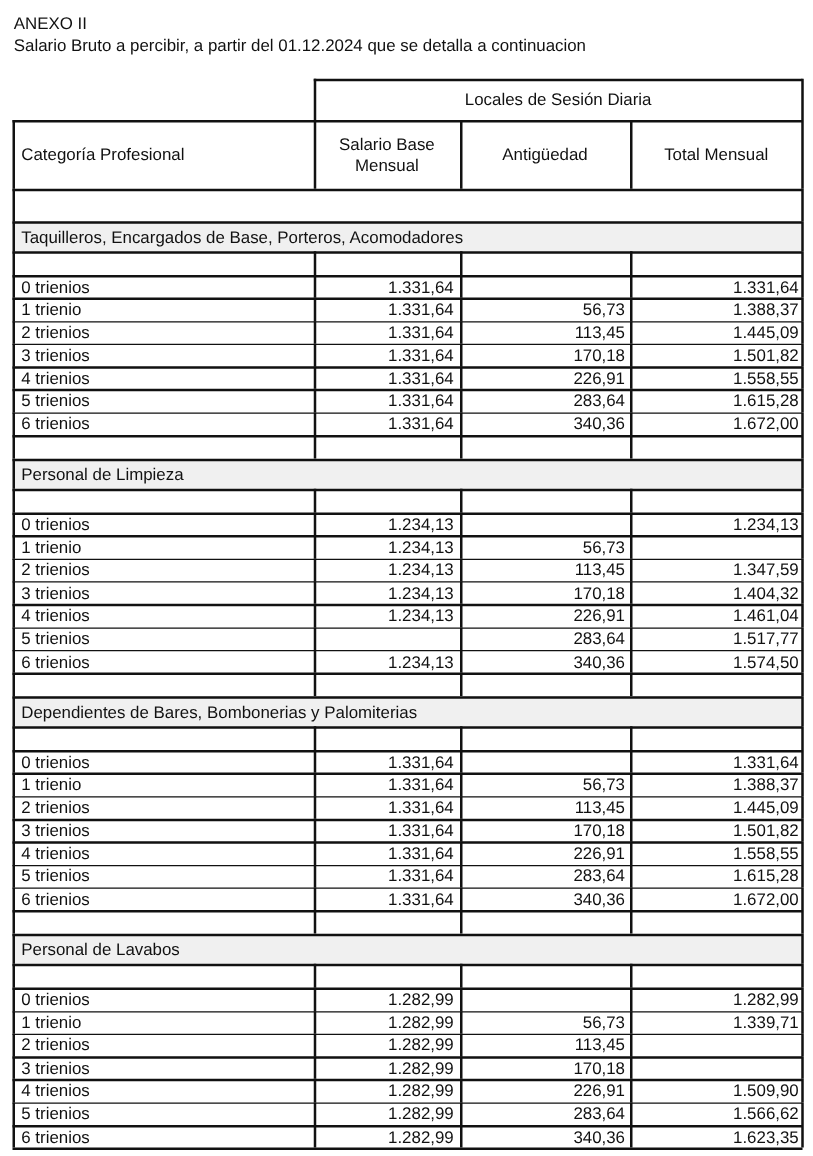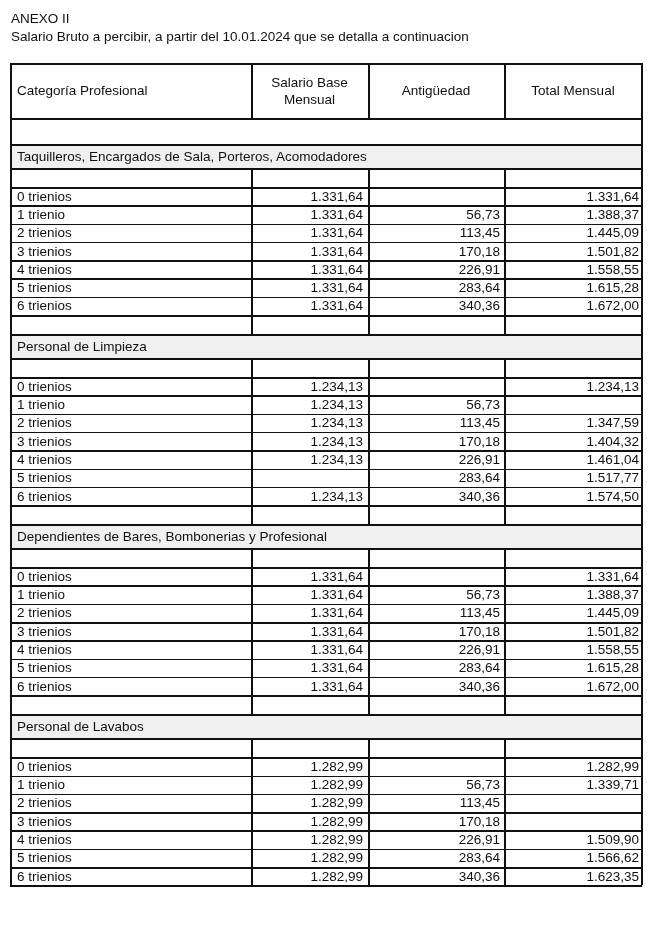--- a/index.html
+++ b/index.html
@@ -22,24 +22,30 @@
   .hl { position:absolute; left:0; right:0; height:1.5px; background:#111; }
 
   .group-row { background:#f0f0f0; }
   .group-row .cell { padding-left:7px; }
   .hdr .cell { text-align:center; justify-content:center; padding:0; line-height:17px; }
 </style>
 </head>
 <body>
 
 <div class="title">ANEXO II</div>
-<div class="subtitle">Salario Bruto a percibir, a partir del 10.01.2024 que se detalla a continuacion</div>
+<div class="subtitle">Salario Bruto a percibir, a partir del 01.12.2024 que se detalla a continuacion</div>
 
 <div class="grid" id="grid">
 
+  <div class="row hdr" style="height:33px;">
+    <div class="hl" style="top:0; left:241px;"></div>
+    <div class="vl" style="left:241px;"></div>
+    <div class="vl" style="left:631px;"></div>
+    <div class="cell" style="left:241px; width:391px;">Locales de Sesión Diaria</div>
+  </div>
 
   <div class="row hdr" style="height:55px;">
     <div class="hl" style="top:0;"></div>
     <div class="vl" style="left:0;"></div>
     <div class="vl" style="left:241px;"></div>
     <div class="vl" style="left:358px;"></div>
     <div class="vl" style="left:494px;"></div>
     <div class="vl" style="left:631px;"></div>
     <div class="cell c0" style="justify-content:flex-start; padding-left:7px;">Categoría Profesional</div>
     <div class="cell c1" style="flex-direction:column;">
@@ -53,21 +59,21 @@
   <div class="row" style="height:26px;">
     <div class="hl" style="top:0;"></div>
     <div class="vl" style="left:0;"></div>
     <div class="vl" style="left:631px;"></div>
   </div>
   <div id="groups-container">
       <div class="row group-row" style="height: 24px;">
         <div class="hl" style="top: 0px;"></div>
         <div class="vl" style="left: 0px;"></div>
         <div class="vl" style="left: 631px;"></div>
-        <div class="cell" style="left: 0px; width: 632px;">Taquilleros, Encargados de Sala, Porteros, Acomodadores</div>
+        <div class="cell" style="left: 0px; width: 632px;">Taquilleros, Encargados de Base, Porteros, Acomodadores</div>
       </div>
       <div class="row" style="height: 19px;">
         <div class="hl" style="top: 0px;"></div>
         <div class="vl" style="left: 0px;"></div>
         <div class="vl" style="left: 241px;"></div>
         <div class="vl" style="left: 358px;"></div>
         <div class="vl" style="left: 494px;"></div>
         <div class="vl" style="left: 631px;"></div>
       </div>
       <div class="row" style="height: 18.3px;">
@@ -264,21 +270,21 @@
         <div class="vl" style="left: 0px;"></div>
         <div class="vl" style="left: 241px;"></div>
         <div class="vl" style="left: 358px;"></div>
         <div class="vl" style="left: 494px;"></div>
         <div class="vl" style="left: 631px;"></div>
       </div>
       <div class="row group-row" style="height: 24px;">
         <div class="hl" style="top: 0px;"></div>
         <div class="vl" style="left: 0px;"></div>
         <div class="vl" style="left: 631px;"></div>
-        <div class="cell" style="left: 0px; width: 632px;">Dependientes de Bares, Bombonerias y Profesional</div>
+        <div class="cell" style="left: 0px; width: 632px;">Dependientes de Bares, Bombonerias y Palomiterias</div>
       </div>
       <div class="row" style="height: 19px;">
         <div class="hl" style="top: 0px;"></div>
         <div class="vl" style="left: 0px;"></div>
         <div class="vl" style="left: 241px;"></div>
         <div class="vl" style="left: 358px;"></div>
         <div class="vl" style="left: 494px;"></div>
         <div class="vl" style="left: 631px;"></div>
       </div>
       <div class="row" style="height: 18.3px;">

